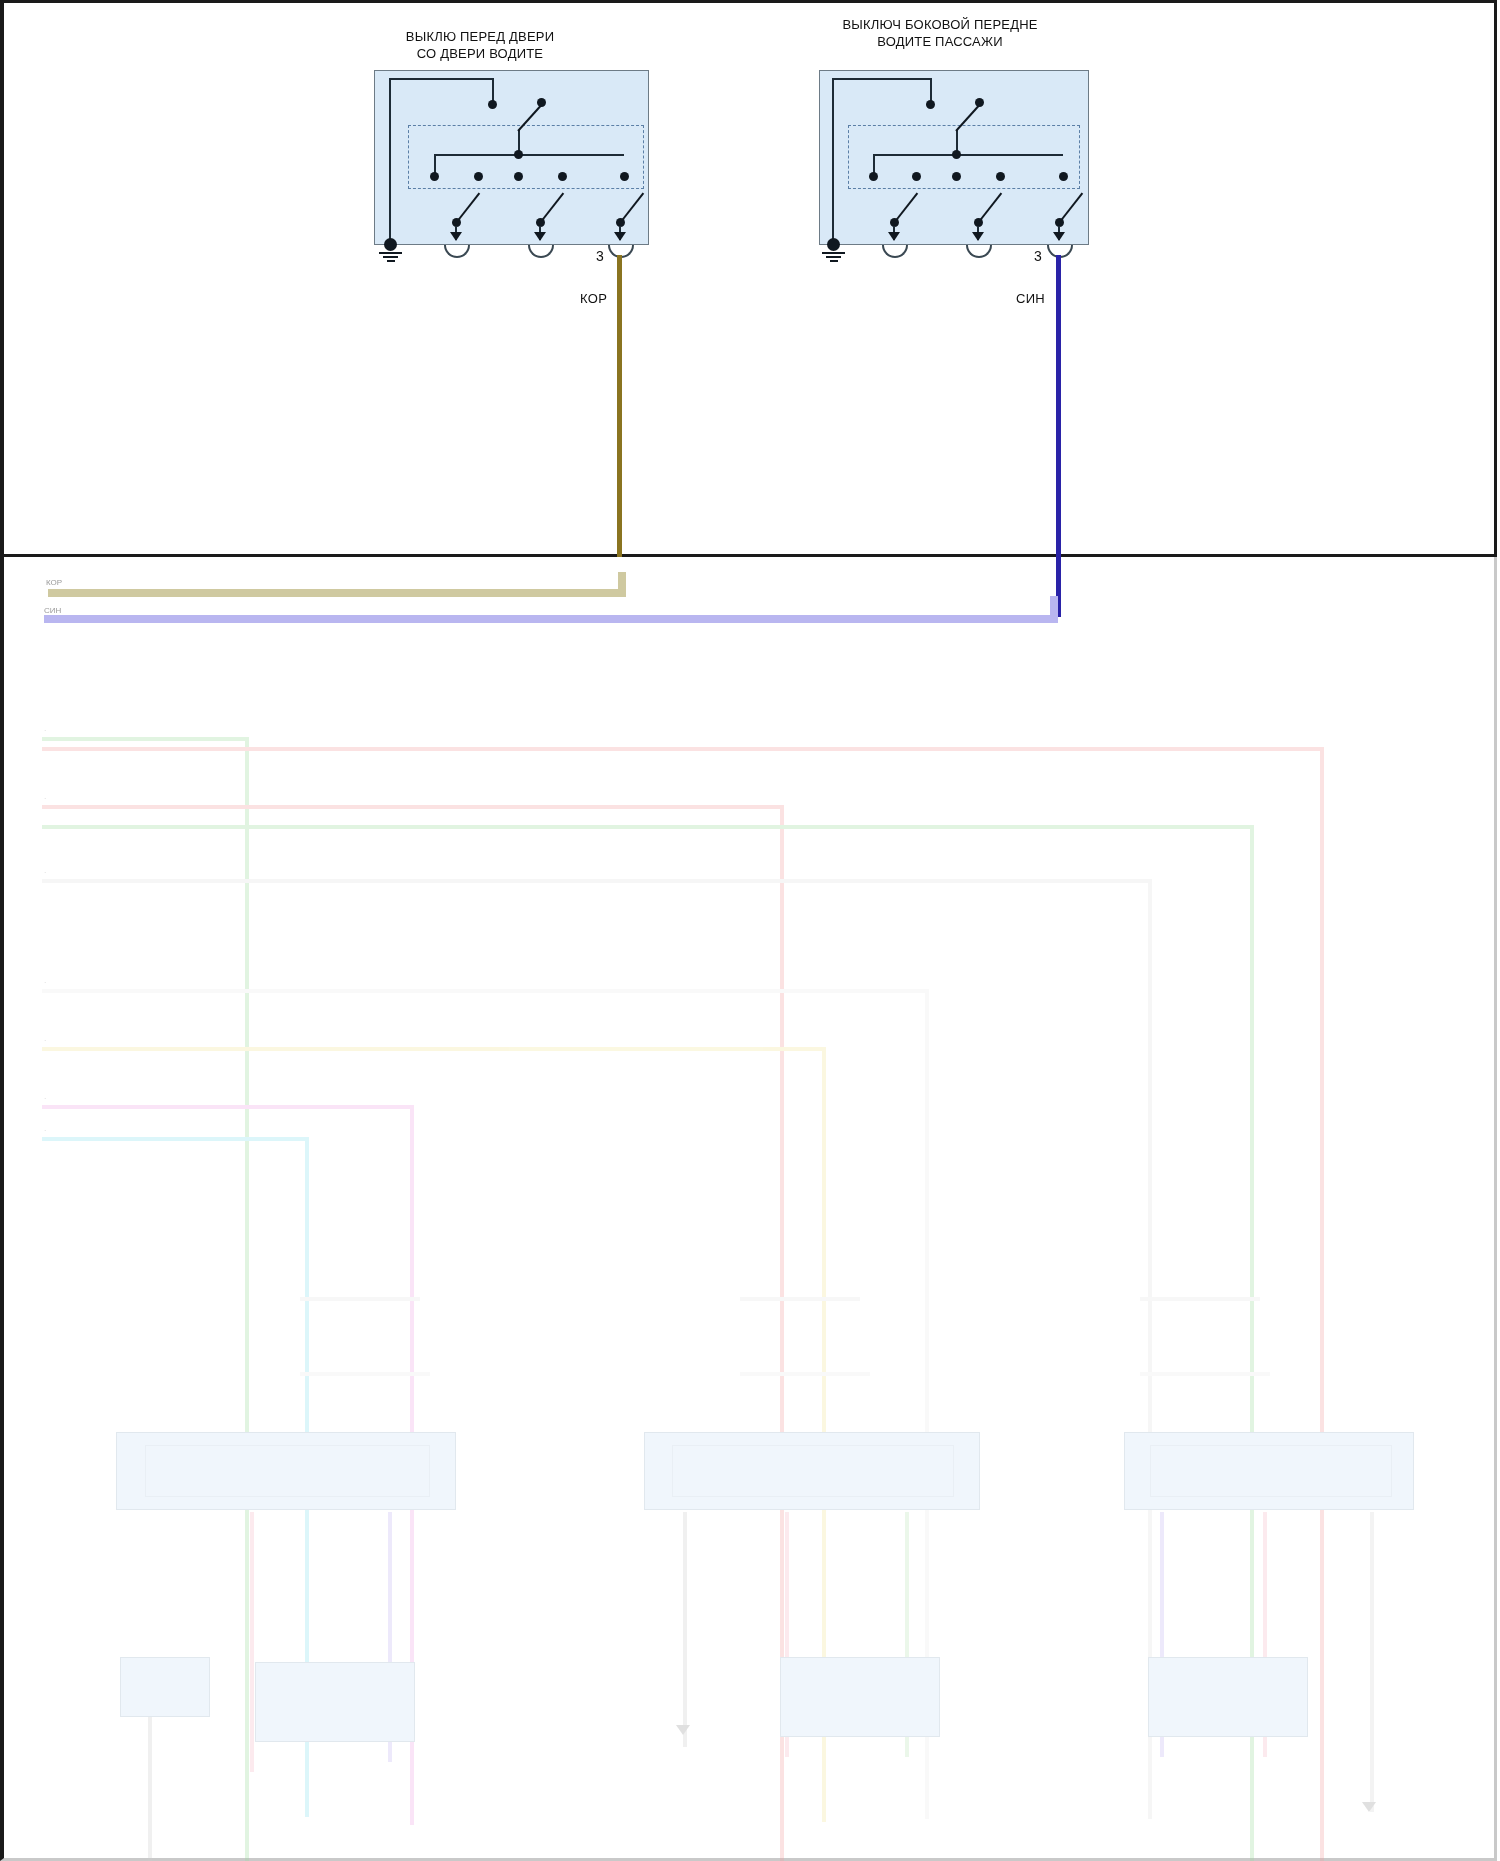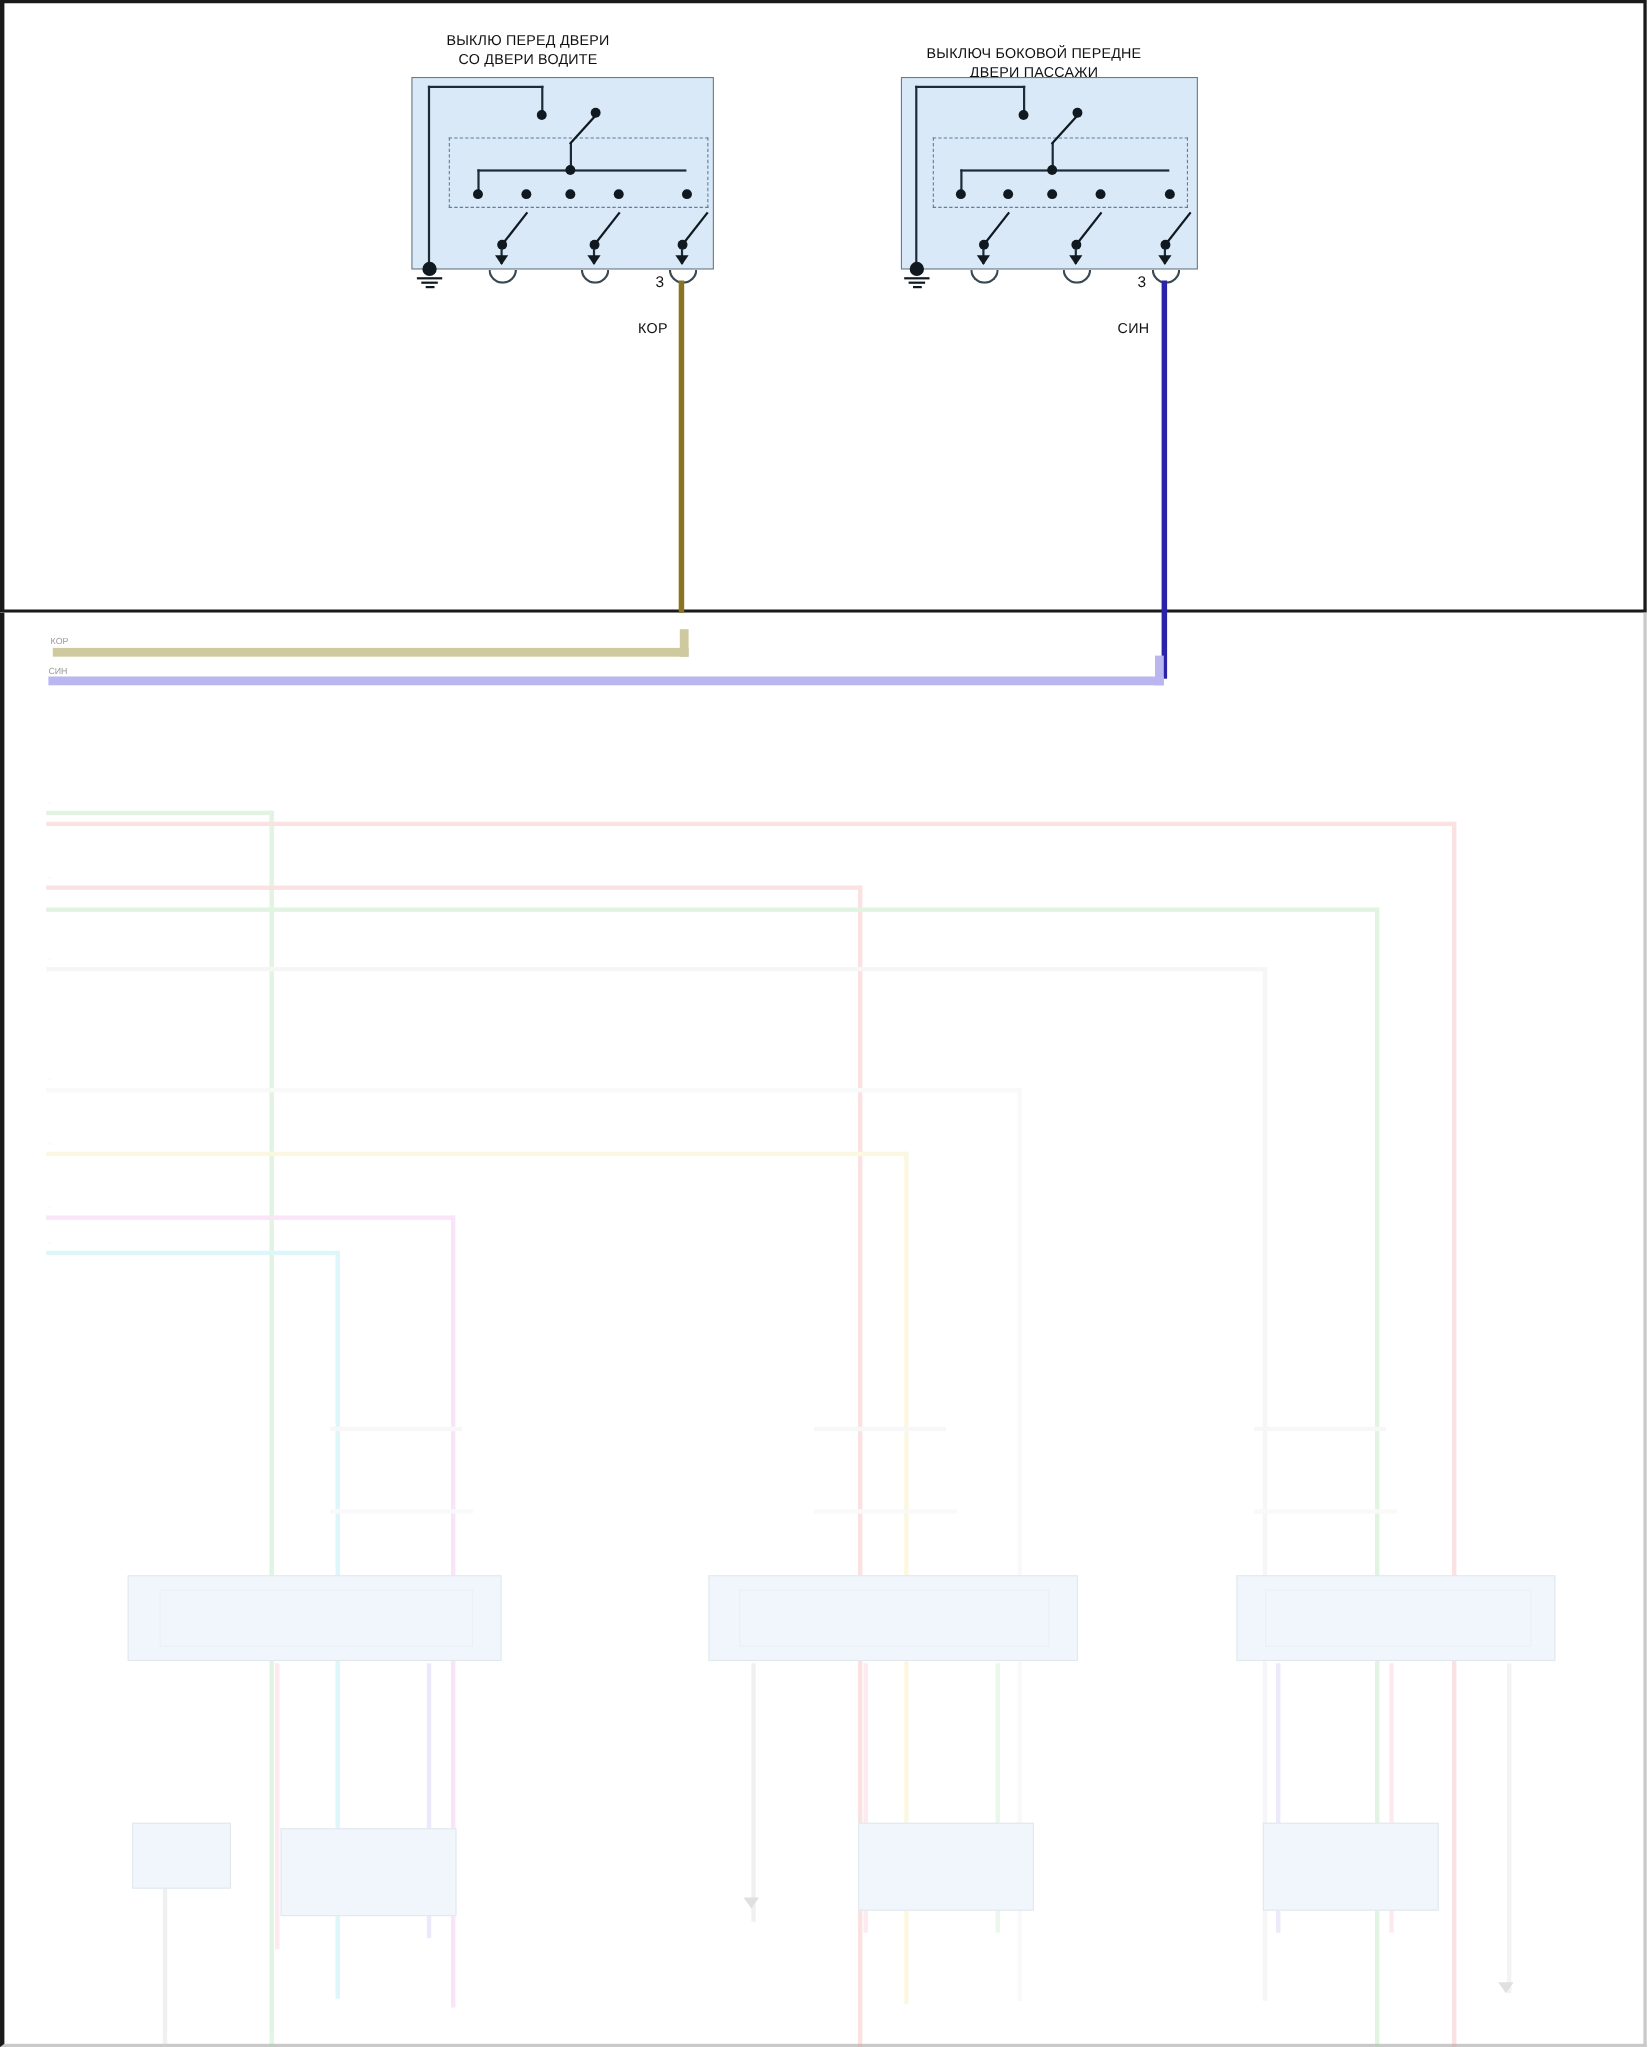--- a/index.html
+++ b/index.html
@@ -112,23 +112,23 @@
   <div class="node big" style="left:384px;top:238px;"></div>
   <div class="gnd" style="left:379px;top:250px;width:23px;">
     <i style="width:23px;height:2px;"></i>
     <i style="width:15px;height:2px;"></i>
     <i style="width:8px;height:2px;"></i>
   </div>
 
   <div class="cable v" style="left:617px;top:255px;height:302px;background:#8a7420;"></div>
   <div class="wirelabel" style="left:580px;top:291px;">КОР</div>
 
-  <div class="title" style="left:780px;top:40px;width:320px;">
+  <div class="title" style="left:780px;top:16px;width:320px;">
     <div>ВЫКЛЮЧ БОКОВОЙ ПЕРЕДНЕ</div>
-    <div>ДВЕРИ ПАССАЖИ</div>
+    <div>ВОДИТЕ ПАССАЖИ</div>
   </div>
 
   <div class="switchbox" style="left:819px;top:70px;width:270px;height:175px;"></div>
   <div class="dashedzone" style="left:848px;top:125px;width:232px;height:64px;"></div>
 
   <div class="wireline v" style="left:832px;top:78px;height:164px;"></div>
   <div class="wireline h" style="left:832px;top:78px;width:100px;"></div>
   <div class="wireline v" style="left:930px;top:78px;height:26px;"></div>
   <div class="node" style="left:926px;top:100px;"></div>
 

